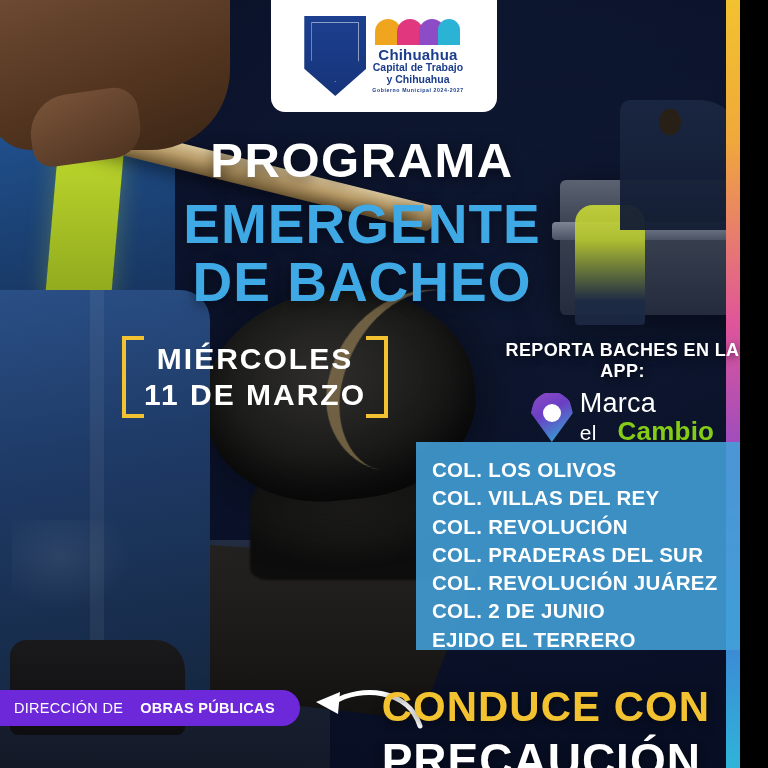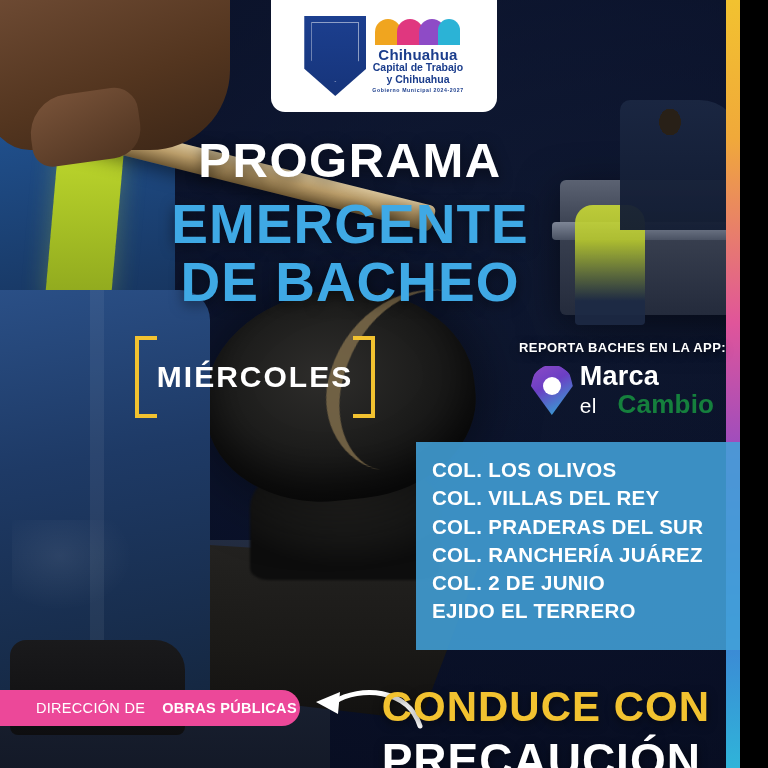--- a/index.html
+++ b/index.html
@@ -217,21 +217,21 @@
   .arc { position:absolute; bottom:0; width: 26px; height: 26px; border-radius: 26px 26px 0 0; }
   .arc.a1 { left: 0;  background:#f0a51f; }
   .arc.a2 { left: 22px; background:#e0377f; height: 26px;}
   .arc.a3 { left: 44px; background:#8e4bc6; }
   .arc.a4 { left: 63px; background:#2bb3d6; width:22px;}
   .logo-city { font-size: 15px; font-weight: bold; color:#1b3d8c; letter-spacing:.2px; }
   .logo-tag { font-size: 10.5px; font-weight: bold; color:#1b3d8c; text-align:right; line-height:1.12; }
   .logo-sub { font-size: 5.2px; font-weight: bold; color:#1b3d8c; letter-spacing: .6px; margin-top:2px;}
 
   
-  .headline { position:absolute; left:0; top:132px; width: 700px; text-align:center; }
+  .headline { position:absolute; left:12px; top:132px; width: 700px; text-align:center; }
   .h-line1 {
     font-size: 49px; font-weight: bold; color:#ffffff; letter-spacing: 1.5px;
     text-shadow: 0 3px 14px rgba(0,0,0,.55);
   }
   .h-line2, .h-line3 {
     font-size: 55px; font-weight: bold; color:#3fa9e5; letter-spacing: 1px;
     text-shadow: 0 3px 14px rgba(0,0,0,.5);
     line-height: 1.05;
   }
   .h-line2 { margin-top: 8px; }
@@ -248,60 +248,60 @@
   }
   .brk.left  { border-right: none; }
   .brk.right { border-left: none; }
   .date-text { text-align:center; color:#fff; font-weight:bold; letter-spacing:2px; line-height:1.2; }
   .date-1 { font-size: 30px; }
   .date-2 { font-size: 30px; }
 
   
   .app-block { position:absolute; left: 500px; top: 340px; width: 245px; text-align:center; }
   .app-label {
-    color:#fff; font-size: 13px; font-weight:bold; letter-spacing: .4px;
+    color:#fff; font-size: 18px; font-weight:bold; letter-spacing: .4px;
     text-shadow: 0 2px 8px rgba(0,0,0,.6);
   }
   .app-logo { display:flex; align-items:center; justify-content:center; gap:7px; margin-top: 8px;}
   .pin {
     width: 42px; height: 50px; position:relative; flex:none;
   }
   .pin-body {
     position:absolute; inset:0;
     background: linear-gradient(150deg,#8e4bc6 0%, #6b3fc4 40%, #2bb3d6 100%);
     border-radius: 50% 50% 50% 50% / 42% 42% 60% 60%;
     clip-path: polygon(50% 100%, 0% 42%, 8% 16%, 30% 2%, 70% 2%, 92% 16%, 100% 42%);
   }
   .pin-dot {
     position:absolute; left: 12px; top: 12px; width: 18px; height: 18px;
     background:#fff; border-radius:50%;
   }
   .app-name { text-align:left; line-height:1; }
-  .app-n1 { color:#fff; font-size: 27px; font-weight:bold; letter-spacing:.2px;}
+  .app-n1 { color:#fff; font-size: 27px; font-weight:normal; letter-spacing:.2px;}
   .app-n2 { font-size: 26px; font-weight:bold; letter-spacing:.2px; margin-top:1px;}
   .app-n2 .el { color:#fff; font-weight: normal; font-size: 21px;}
-  .app-n2 .cambio { color:#15803d;margin-left:21px; }
+  .app-n2 .cambio { color:#84cc16;margin-left:21px; }
 
   
   .colonias {
     position:absolute; left: 416px; top: 442px; width: 352px; height: 208px;
     background: rgba(66,160,216,0.88);
     padding: 14px 16px 0 16px;
     box-sizing: border-box;
   }
   .col-item {
     color:#fff; font-size: 20.5px; font-weight: bold; letter-spacing: .3px;
     line-height: 1.38; white-space: nowrap;
   }
 
   
   .dir-pill {
     position:absolute; left: 0; top: 690px; width: 300px; height: 36px;
-    background:#ec4899; border-radius: 0 18px 18px 0;
-    display:flex; align-items:center; padding-left: 36px; box-sizing:border-box;
+    background:#6d28d9; border-radius: 0 18px 18px 0;
+    display:flex; align-items:center; padding-left: 14px; box-sizing:border-box;
     color:#fff; font-size: 14.5px; letter-spacing:.3px;
   }
   .dir-pill b { margin-left: 17px; }
   .arrow-swoosh {
     position:absolute; left: 300px; top: 680px; width: 130px; height: 60px;
   }
   .conduce {
     position:absolute; right: 30px; top: 658px; text-align:left;margin-top:25px;
   }
   .c-line1 {
@@ -362,20 +362,21 @@
   <div class="headline">
     <div class="h-line1">PROGRAMA</div>
     <div class="h-line2">EMERGENTE</div>
     <div class="h-line3">DE BACHEO</div>
   </div>
 
   <div class="date-wrap">
     <div class="brk left"></div>
     <div class="date-text">
       <div class="date-1">MIÉRCOLES</div>
+      <div class="date-2">11 DE MARZO</div>
     </div>
     <div class="brk right"></div>
   </div>
 
   <div class="app-block">
     <div class="app-label">REPORTA BACHES EN LA APP:</div>
     <div class="app-logo">
       <div class="pin">
         <div class="pin-body"></div>
           <div class="pin-dot"></div>
@@ -383,22 +384,23 @@
       <div class="app-name">
         <div class="app-n1">Marca</div>
         <div class="app-n2"><span class="el">el</span><span class="cambio">Cambio</span></div>
       </div>
     </div>
   </div>
 
   <div class="colonias">
     <div class="col-item">COL. LOS OLIVOS</div>
     <div class="col-item">COL. VILLAS DEL REY</div>
+    <div class="col-item">COL. REVOLUCIÓN</div>
     <div class="col-item">COL. PRADERAS DEL SUR</div>
-    <div class="col-item">COL. RANCHERÍA JUÁREZ</div>
+    <div class="col-item">COL. REVOLUCIÓN JUÁREZ</div>
     <div class="col-item">COL. 2 DE JUNIO</div>
     <div class="col-item">EJIDO EL TERRERO</div>
   </div>
 
   <div class="dir-pill">
     <span>DIRECCIÓN DE</span>
     <b>OBRAS PÚBLICAS</b>
   </div>
 
   <svg class="arrow-swoosh" viewBox="0 0 130 60">

